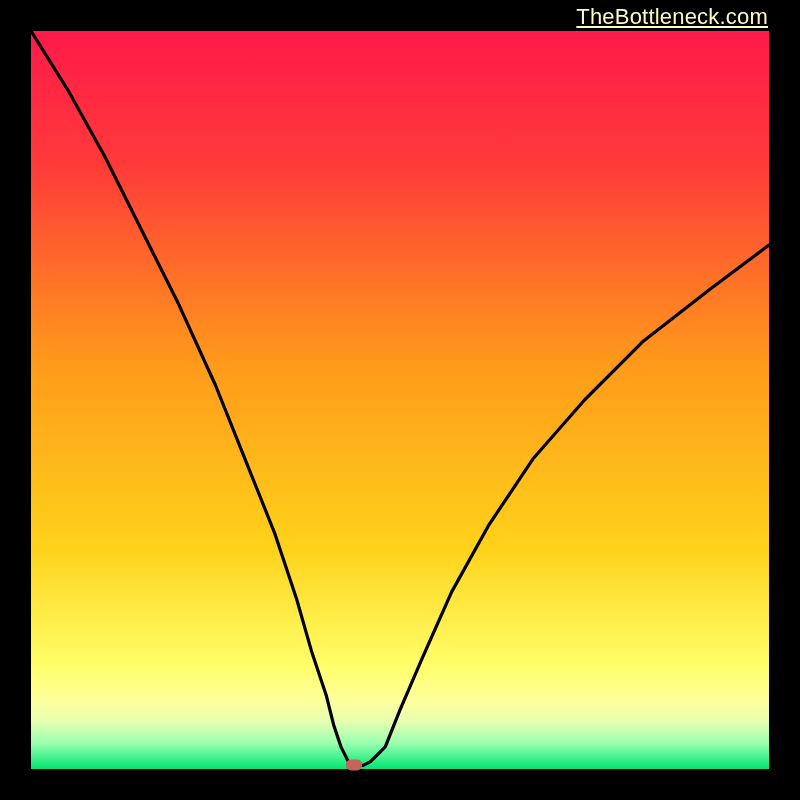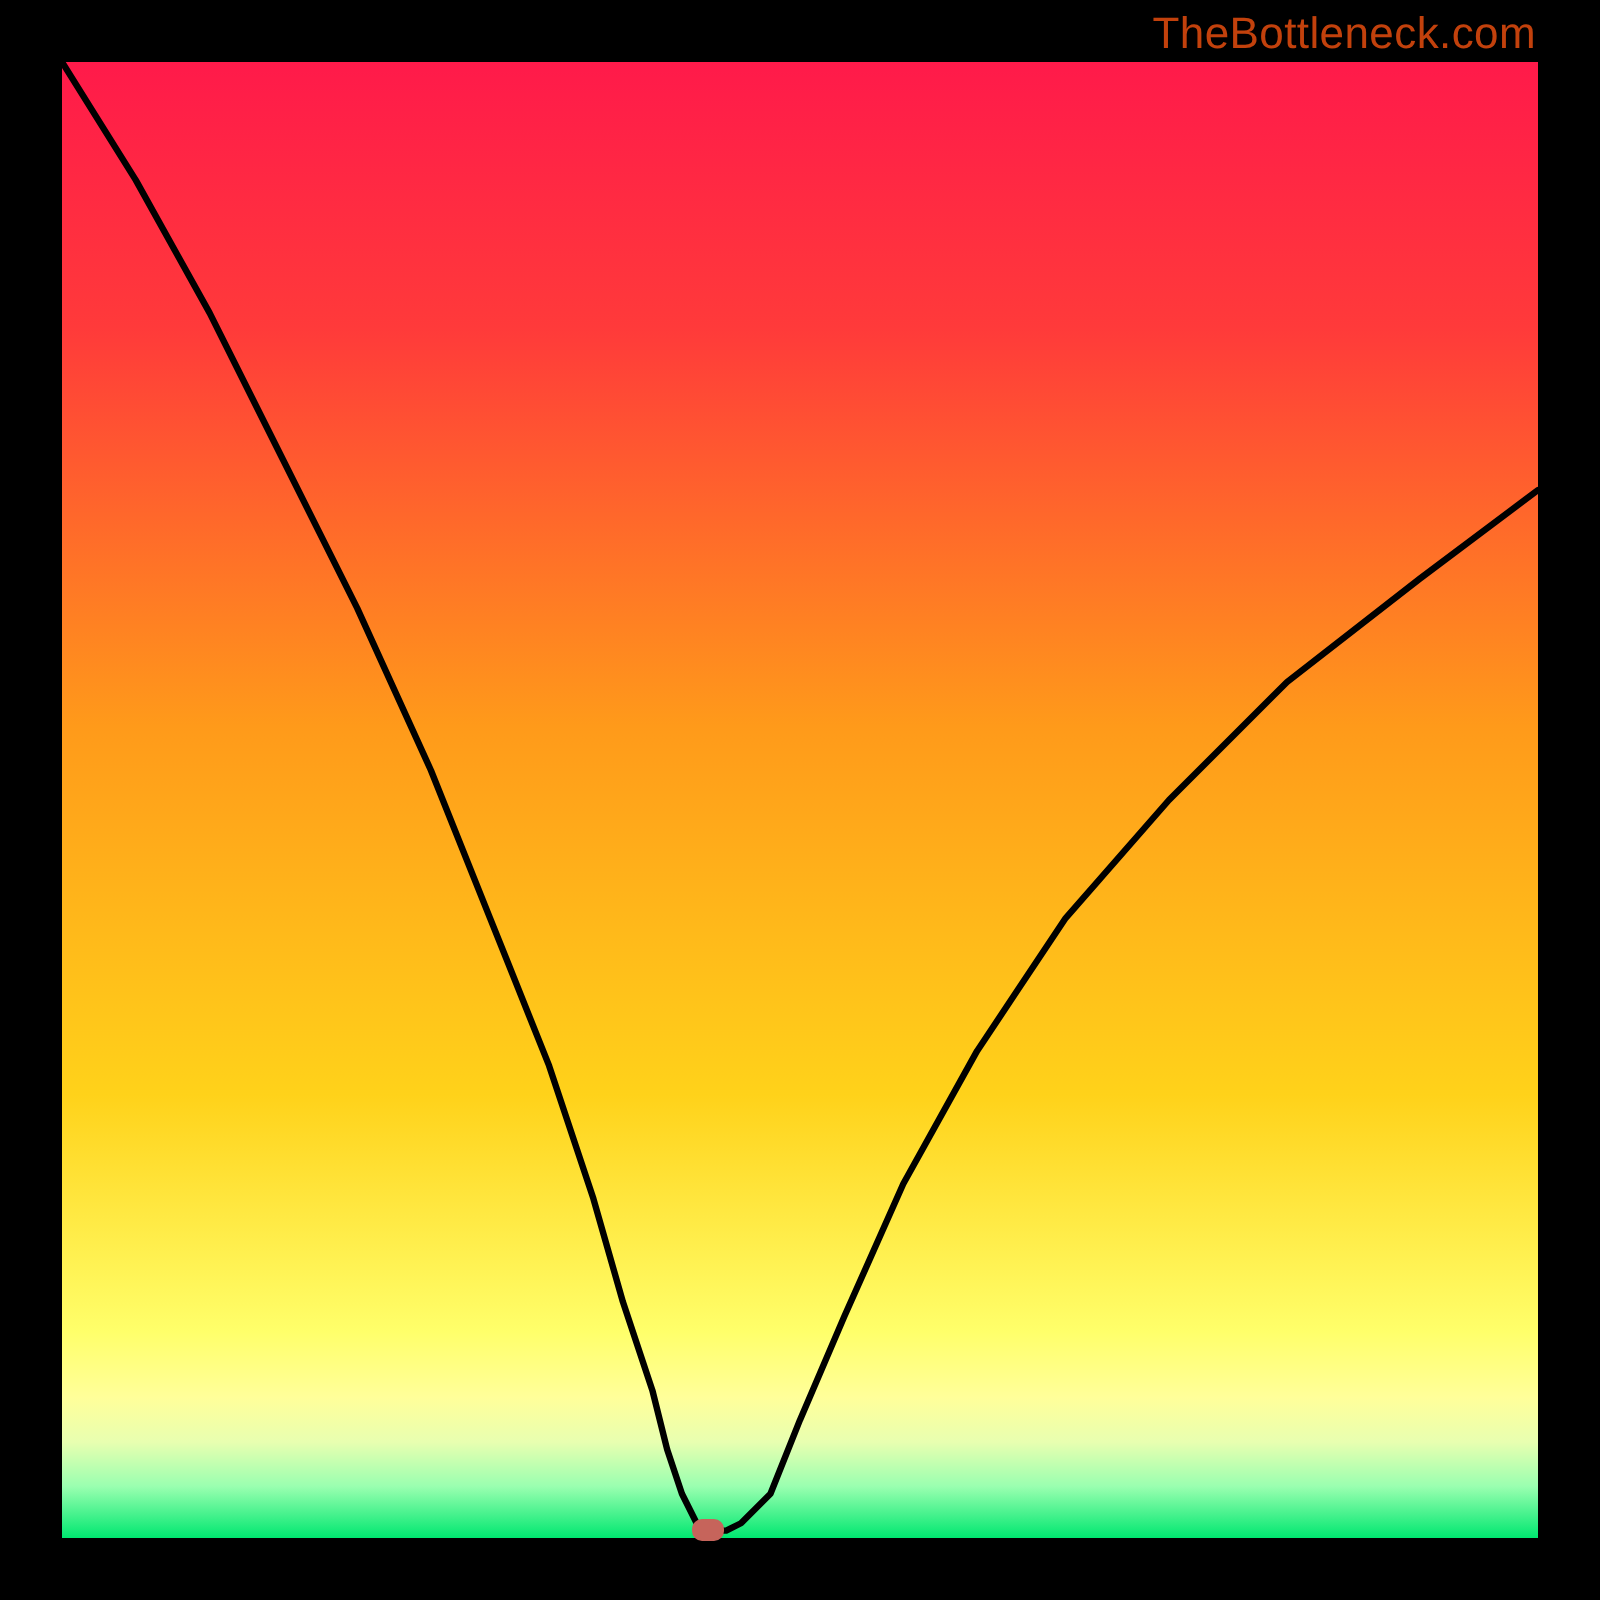--- a/index.html
+++ b/index.html
@@ -23,25 +23,26 @@
     position: absolute;
     left: 0;
     top: 0;
     width: 738px;
     height: 738px;
   }
   .watermark {
     position: absolute;
     top: 4px;
     right: 32px;
-    color: #c2410c;
+    color: #fef9c3;
     font-size: 22px;
     font-weight: 500;
     letter-spacing: 0.2px;
     pointer-events: none;
+    text-decoration: underline;
   }
   .marker {
     position: absolute;
     width: 16px;
     height: 11px;
     background: #c6645b;
     border-radius: 5px;
     transform: translate(-50%, -50%);
     pointer-events: none;
   }

